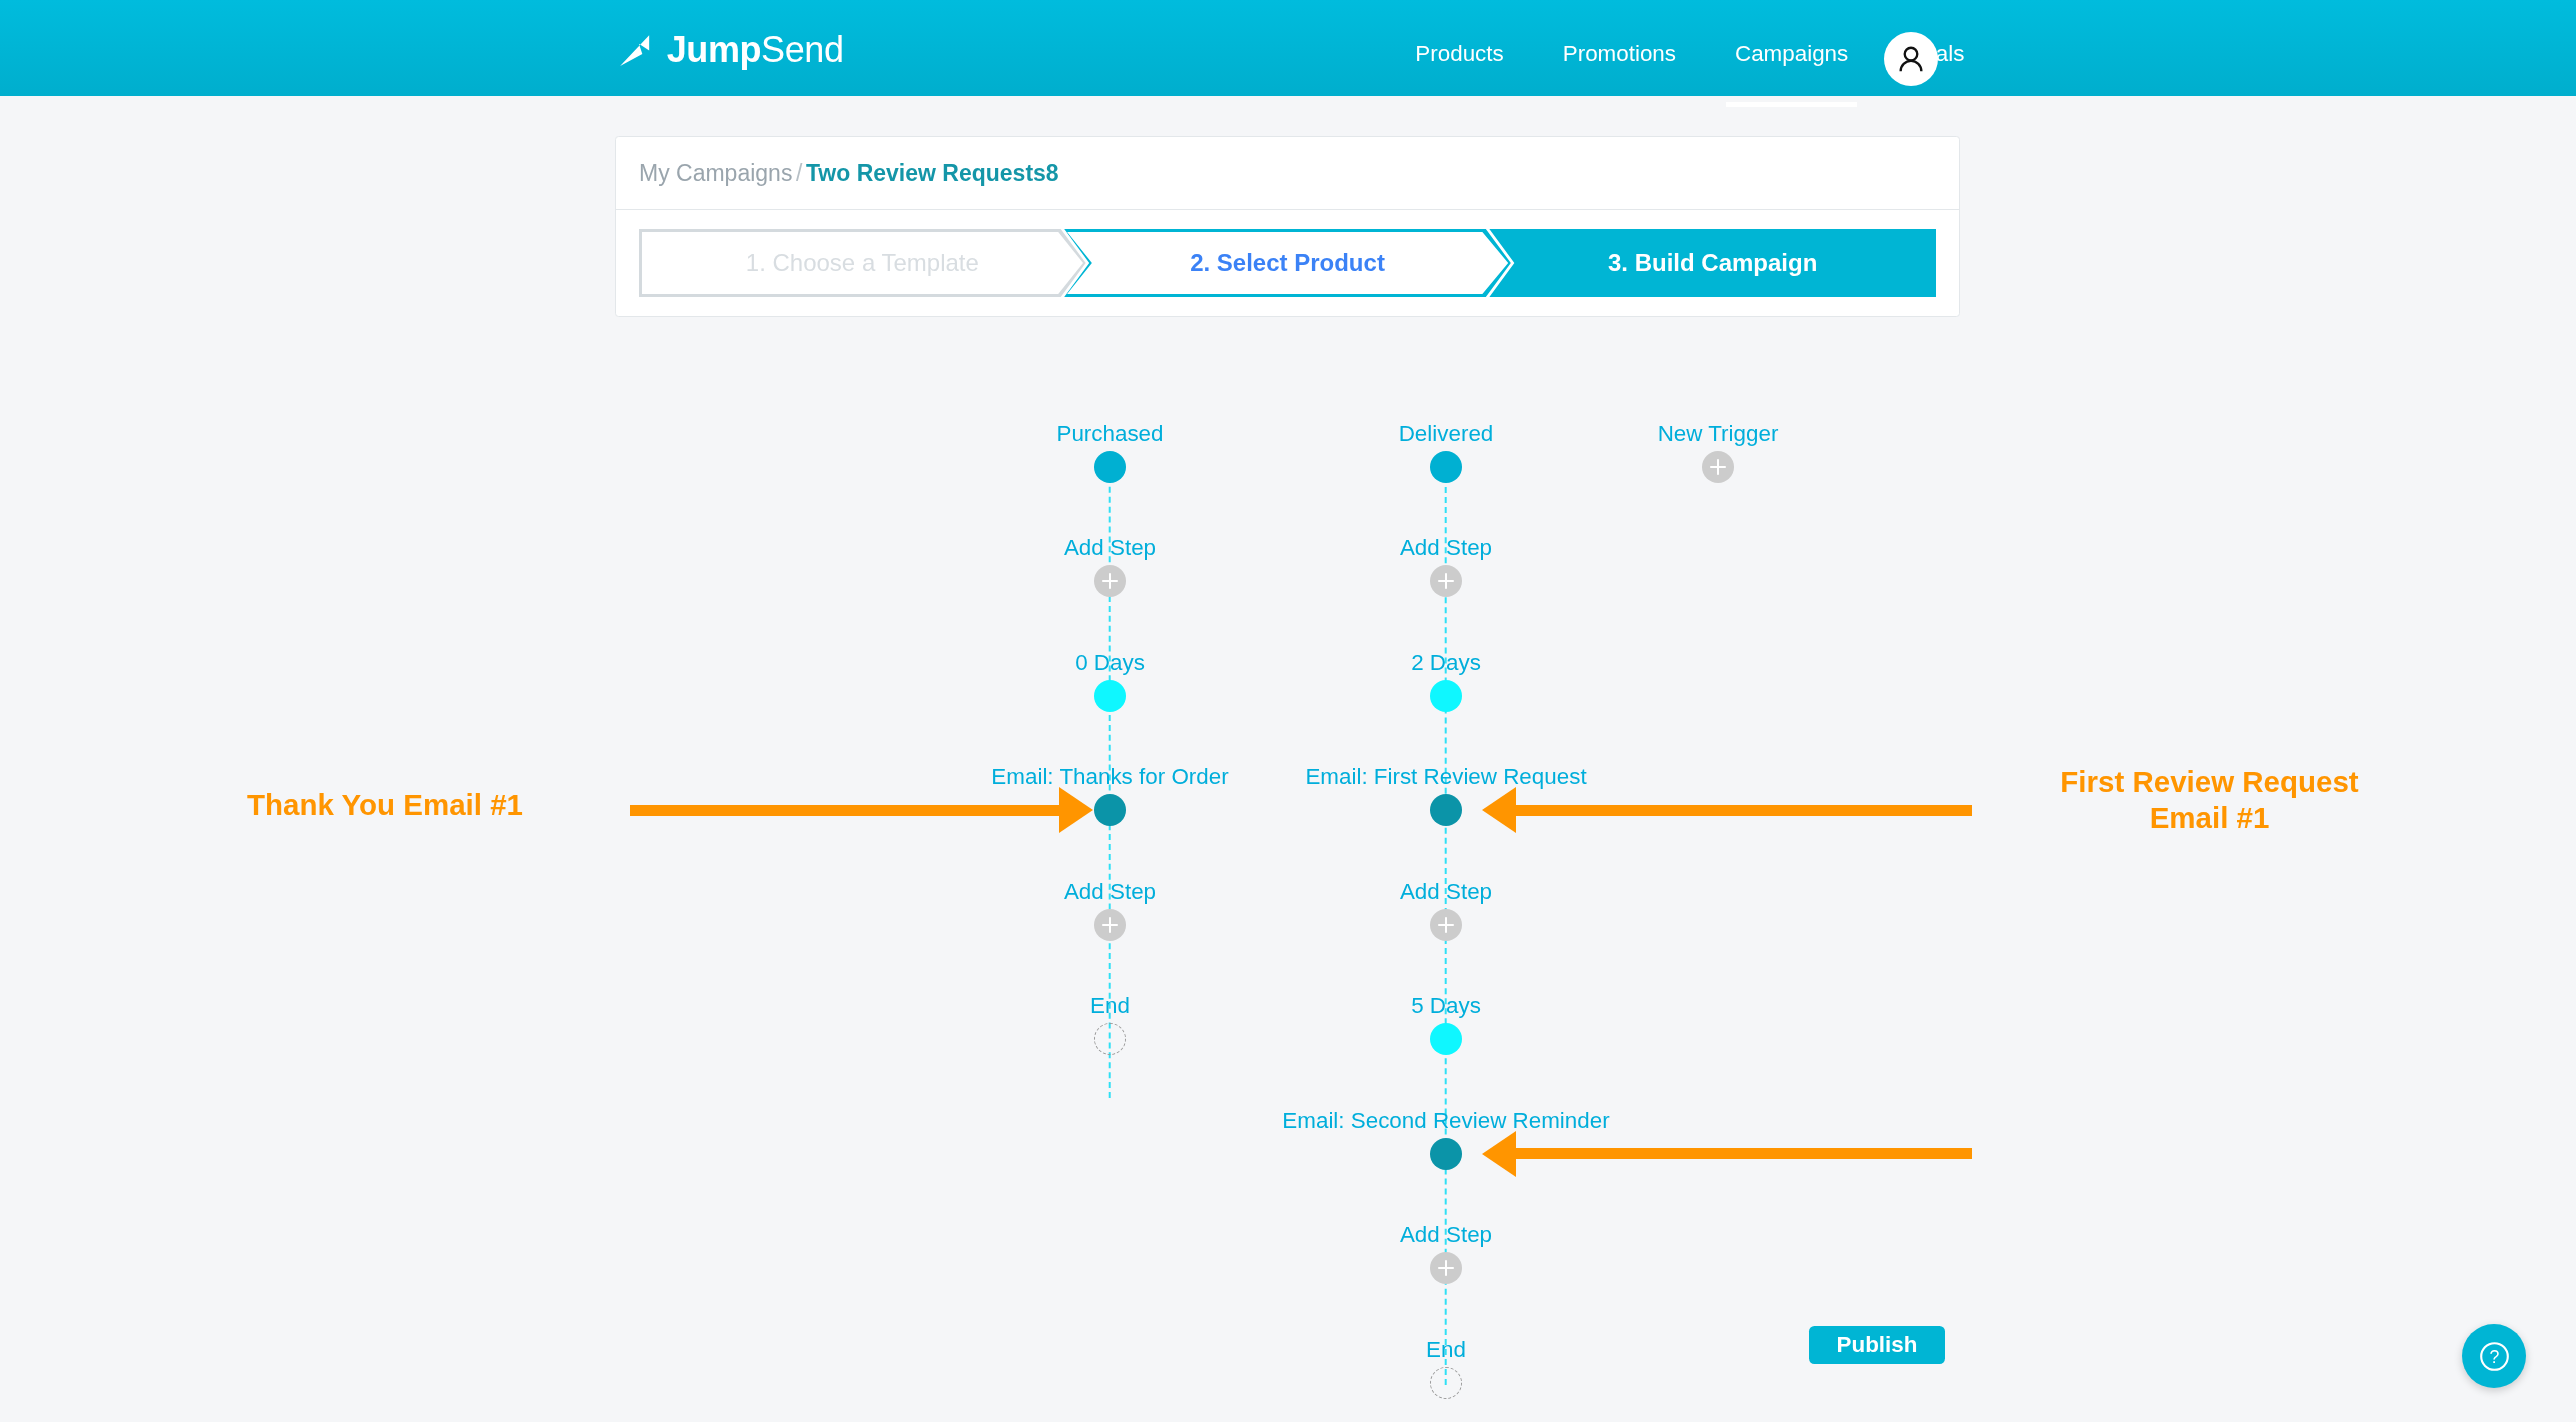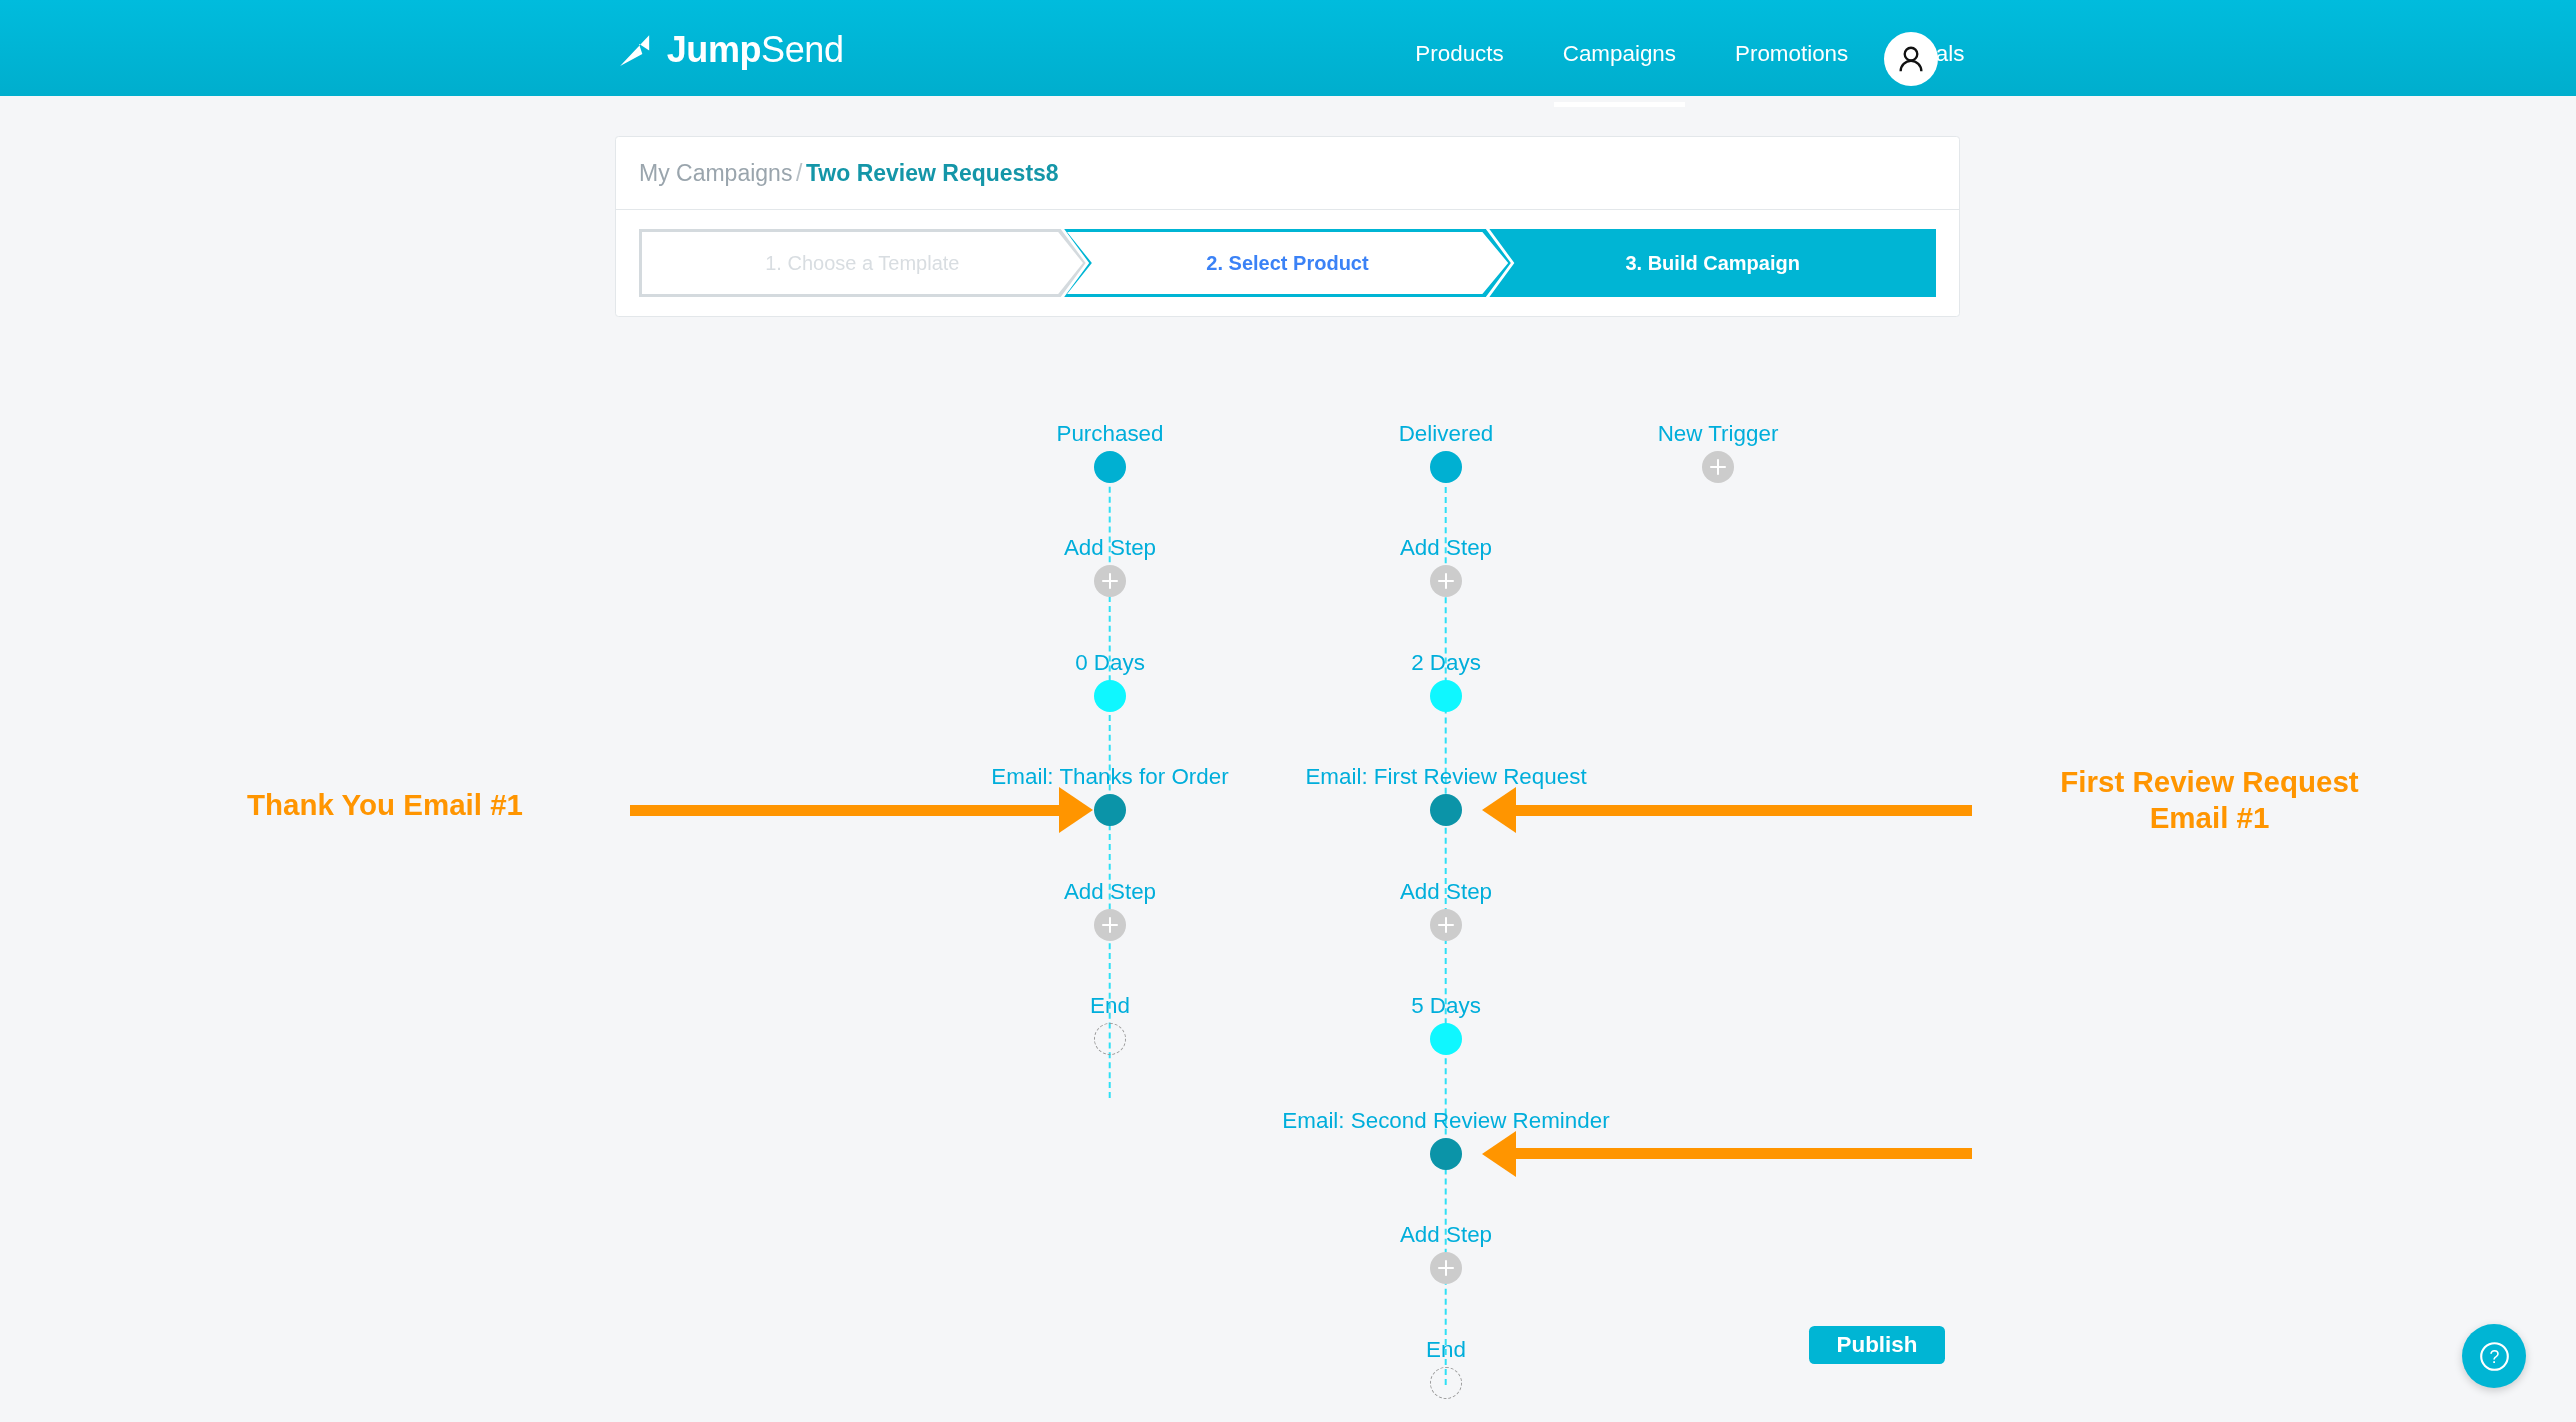--- a/index.html
+++ b/index.html
@@ -116,21 +116,21 @@
     height: 68px;
     width: 100%;
   }
   .step {
     position: relative;
     height: 68px;
     flex: 1;
     display: flex;
     align-items: center;
     justify-content: center;
-    font-size: 20px;
+    font-size: 24px;
     white-space: nowrap;
     cursor: pointer;
   }
   .step .lbl { position: relative; z-index: 3; }
 
   
   .step .shape {
     position: absolute;
     left: 0; top: 0; right: 0; bottom: 0;
     z-index: 1;
@@ -277,22 +277,22 @@
       <path d="M6 42 L40 6 L40 24 L28 16 L32 28 Z" fill="#ffffff"></path>
       <path d="M6 42 L34 18 L30 30 Z" fill="#00aecd" opacity="0.0"></path>
     </svg>
     <div class="logo-text">
       <span class="jump">Jump</span><span class="send">Send</span>
     </div>
   </div>
 
   <nav class="nav">
     <div class="nav-item">Products</div>
+    <div class="nav-item">Promotions</div>
     <div class="nav-item active">Campaigns</div>
-    <div class="nav-item">Promotions</div>
     <div class="nav-item">Deals</div>
   </nav>
 
   <div class="avatar">
     <svg width="36" height="36" viewBox="0 0 40 40">
       <circle cx="20" cy="14.5" r="7" fill="none" stroke="#111111" stroke-width="2.6"></circle>
       <path d="M8.5 33.5 a11.5 11.5 0 0 1 23 0" fill="none" stroke="#111111" stroke-width="2.6"></path>
     </svg>
   </div>
 </div>

